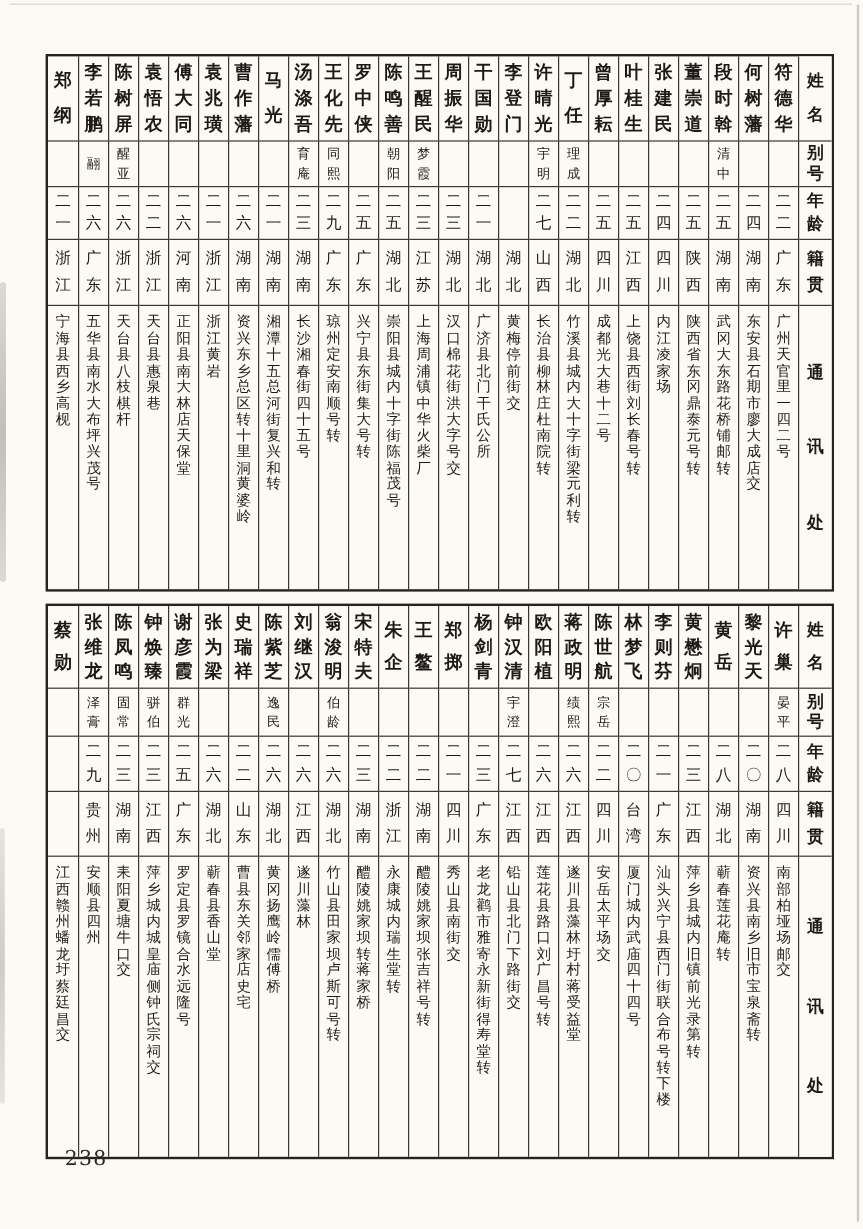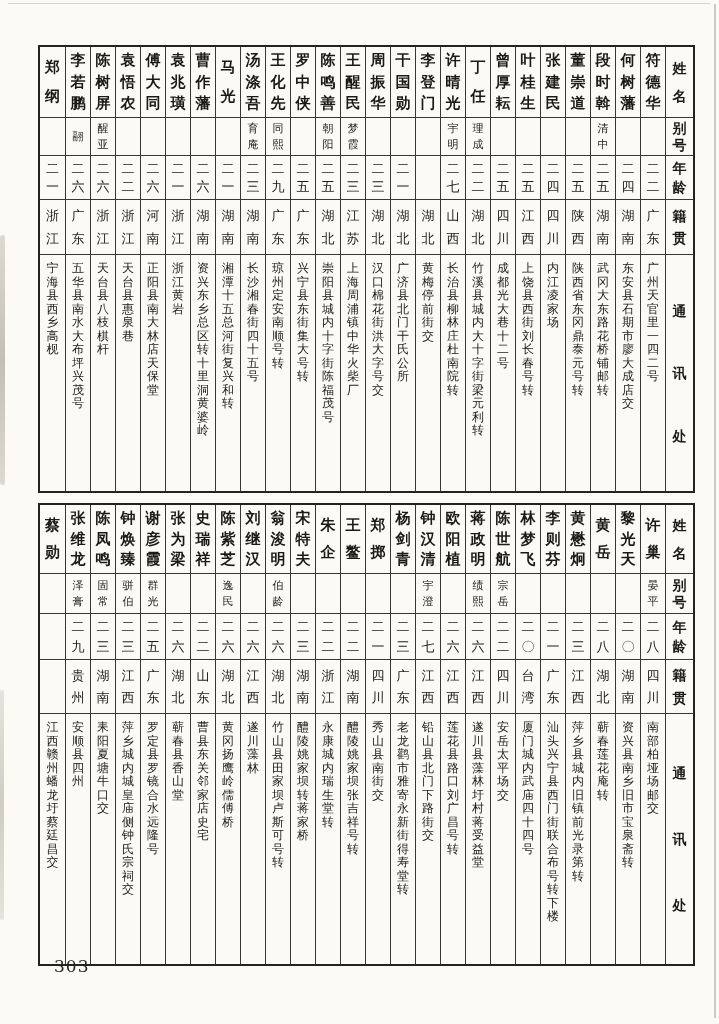--- a/index.html
+++ b/index.html
@@ -1500,13 +1500,13 @@
         <span class="vchar">龙</span>
         <span class="vchar">圩</span>
         <span class="vchar">蔡</span>
         <span class="vchar">廷</span>
         <span class="vchar">昌</span>
         <span class="vchar">交</span>
       </div>
   </div>
   </div>
 
-<div id="page-number">303</div>
+<div id="page-number">238</div>
 
 </body></html>

